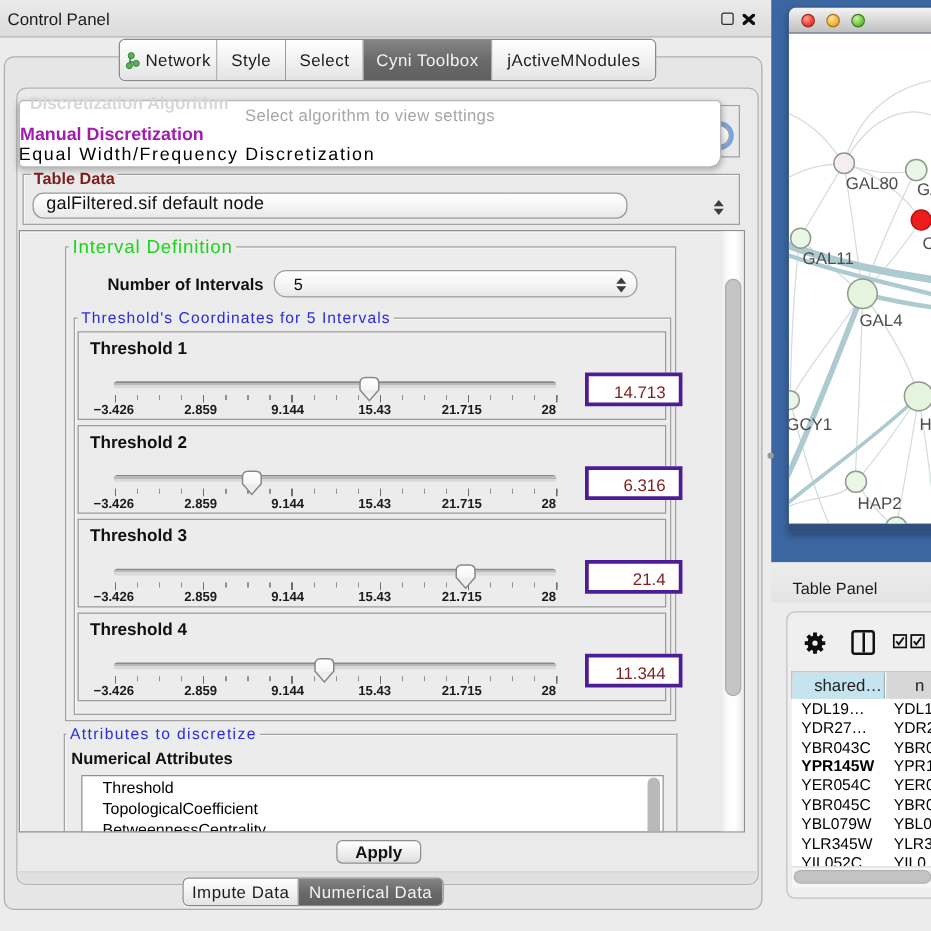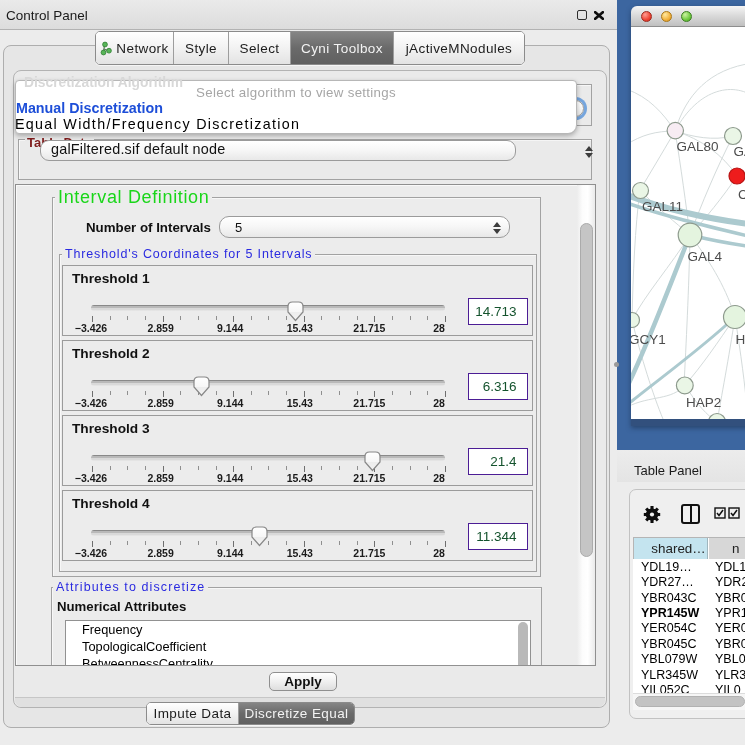--- a/index.html
+++ b/index.html
@@ -16,21 +16,21 @@
 .seg { position:absolute; display:flex; border:1px solid #8b8b8b; border-radius:5px; overflow:hidden; background:#fff; box-shadow:0 1px 0 rgba(255,255,255,.6); }
 .seg div { font-size:13.5px; letter-spacing:0.4px; color:#1c1c1c; text-align:center; background:linear-gradient(#ffffff,#f2f2f2 50%,#e3e3e3); border-right:1px solid #9d9d9d; display:flex; align-items:center; justify-content:center; }
 .seg div:last-child { border-right:none; }
 .seg div.sel { background:linear-gradient(#858585,#6a6a6a 50%,#606060); color:#f3f3f3; }
 .thr { position:absolute; left:62px; width:471px; height:71px; border:1px solid #9b9b9b; }
 .thr .tt { position:absolute; left:9px; top:4.8px; font-size:13.7px; font-weight:bold; color:#111; }
 .thr .track { position:absolute; left:28px; top:39px; width:354px; height:6px; border-radius:3px; background:linear-gradient(#898989 0 18%, #b9b9b9 18% 50%, #d9d9d9 50% 80%, #ececec); }
 .thr .ticks1 { position:absolute; left:28.5px; top:50px; width:354px; height:4px; background:repeating-linear-gradient(90deg,#8f8f8f 0 1px,transparent 1px 17.65px); }
 .thr .ticks2 { position:absolute; left:28.5px; top:50px; width:354px; height:6px; background:repeating-linear-gradient(90deg,#6f6f6f 0 1px,transparent 1px 70.6px); }
 .thr .lbl { position:absolute; top:56px; width:60px; text-align:center; font-size:10.5px; font-weight:bold; color:#1b1b1b; }
-.thr .vbox { position:absolute; left:405px; top:32px; width:60px; height:27px; background:#fff; border:1px solid #4c1d95; font-size:13.5px; color:#14532d; text-align:right; line-height:26px; padding-right:10.5px; }
+.thr .vbox { position:absolute; left:405px; top:32px; width:78px; height:27px; background:#fff; border:3px solid #4c1d95; font-size:13.5px; color:#7f1d1d; text-align:right; line-height:26px; padding-right:10.5px; }
 .thumb { position:absolute; top:34.5px; width:17px; height:21px; }
 .row { position:absolute; font-size:12.5px; color:#000; white-space:nowrap; }
 </style>
 </head>
 <body>
 
 <div class="abs" style="left:0;top:0;width:617px;height:745px;background:#ececec;">
 
   <div class="abs" style="left:0;top:0;width:617px;height:30px;background:linear-gradient(#eaeaea,#dcdcdc);border-bottom:1px solid #b2b2b2;">
     <div class="abs" style="left:6px;top:8px;font-size:13.5px;color:#1a1a1a;">Control Panel</div>
@@ -46,35 +46,35 @@
   <div class="abs" style="left:3px;top:45px;width:607px;height:683px;border:1px solid #aeaeae;border-radius:8px;background:#e6e6e6;"></div>
 
   <div class="abs" style="left:13px;top:70px;width:594px;height:638px;border:1px solid #b3b3b3;border-radius:8px;background:#eaeaea;"></div>
   <div class="abs" style="left:15px;top:697px;width:590px;height:10px;background:#e0e0e0;border-top:1px solid #c6c6c6;border-radius:0 0 7px 7px;"></div>
 
   <div class="gbox" style="left:18px;top:84px;width:574px;height:42px;background:#eaeaea;"></div>
   <div class="combo" style="left:26px;top:100px;width:558px;height:17px;border-radius:8.5px;box-shadow:0 0 0 3px rgba(87,148,218,.8), inset 0 1px 0 #fff;"></div>
 
   <div class="gbox" style="left:18px;top:139px;width:574px;height:41px;background:#eaeaea;"></div>
   <div class="abs" style="left:25px;top:135px;font-size:13px;font-weight:bold;color:#7f1d1d;background:#eaeaea;padding:0 2px;">Table Data</div>
-  <div class="combo" style="left:26px;top:140px;width:476px;height:21px;border-radius:9px;margin-left:14px;">
+  <div class="combo" style="left:26px;top:154px;width:476px;height:21px;border-radius:9px;">
     <div class="abs" style="left:10px;top:-0.5px;font-size:14.4px;letter-spacing:0.2px;color:#111;">galFiltered.sif default node</div>
     <div class="updown" style="left:544px;top:4.5px;height:12px;">
         <i class="u"></i>
         <i class="d"></i>
       </div>
   </div>
 
   <div class="abs" style="left:15px;top:184px;width:581px;height:482px;border:1px solid #8f8f8f;box-shadow:inset 1px 1px 0 rgba(255,255,255,.7);background:#ececec;"></div>
 
   <div class="abs" style="left:577px;top:185px;width:18px;height:480px;background:linear-gradient(90deg,#ececec,#fcfcfc 30%,#ffffff 60%,#eaeaea);"></div>
   <div class="abs" style="left:580px;top:223px;width:13px;height:334px;border-radius:6.5px;background:#c5c5c5;border:1px solid #ababab;"></div>
 
   <div class="gbox" style="left:52px;top:197px;width:489px;height:380px;"></div>
-  <div class="grouptitle" style="left:55px;top:191px;color:#1ad61a;background:#ececec;letter-spacing:0.65px;font-size:18px;">Interval Definition</div>
+  <div class="grouptitle" style="left:55px;top:191px;color:#1ad61a;background:#ececec;letter-spacing:0.65px;font-size:15px;">Interval Definition</div>
 
   <div class="abs" style="left:86px;top:219.5px;font-size:13.3px;font-weight:bold;color:#111;">Number of Intervals</div>
   <div class="combo" style="left:219px;top:216px;width:291px;height:22px;border-radius:10px;">
     <div class="abs" style="left:15px;top:3px;font-size:13px;color:#111;">5</div>
     <div class="updown" style="left:273px;top:5px;height:12px;">
         <i class="u"></i>
         <i class="d"></i>
       </div>
   </div>
 
@@ -151,21 +151,21 @@
     <svg class="thumb" style="left:187.5px;" width="17" height="21" viewBox="0 0 17 21">
         <path d="M1,5.5 Q1,1 5.5,1 L11.5,1 Q16,1 16,5.5 L16,11 L8.5,19.5 L1,11 Z" fill="url(#tg)" stroke="#878787" stroke-width="1.2"></path>
       </svg>
     <div class="vbox">11.344</div>
   </div>
 
   <div class="gbox" style="left:51px;top:587px;width:491px;height:78px;border-bottom:none;"></div>
   <div class="grouptitle" style="left:53px;top:581px;color:#2a2ae0;background:#ececec;letter-spacing:1.1px;font-size:12.5px;">Attributes to discretize</div>
   <div class="abs" style="left:57px;top:599px;font-size:13.2px;font-weight:bold;color:#111;">Numerical Attributes</div>
   <div class="abs" style="left:65px;top:620px;width:466px;height:46px;background:#fff;border:1px solid #919191;overflow:hidden;">
-    <div class="abs" style="left:16px;top:0.5px;font-size:12.8px;color:#000;">Frequency</div>
+    <div class="abs" style="left:16px;top:0.5px;font-size:12.8px;color:#000;">Threshold</div>
     <div class="abs" style="left:16px;top:17.5px;font-size:12.8px;color:#000;">TopologicalCoefficient</div>
     <div class="abs" style="left:16px;top:34.5px;font-size:12.8px;color:#000;">BetweennessCentrality</div>
     <div class="abs" style="left:452px;top:1px;width:10px;height:44px;border-radius:5px 5px 0 0;background:#b9b9b9;"></div>
   </div>
 
   <div class="abs" style="left:269px;top:672px;width:68px;height:19px;border:1px solid #8f8f8f;border-radius:5px;background:linear-gradient(#ffffff,#f0f0f0 50%,#dedede);text-align:center;font-size:13.5px;font-weight:600;color:#111;line-height:17px;">Apply</div>
 
   <div class="seg" style="left:95px;top:31px;height:34px;">
     <div style="width:78px;"><svg width="12" height="16" viewBox="0 0 12 16" style="margin-right:4px;">
           <line x1="4.5" y1="5" x2="3.5" y2="12" stroke="#557755" stroke-width="1.2"></line>
@@ -175,27 +175,27 @@
           <circle cx="9" cy="10.7" r="2.4" fill="#57b557" stroke="#2e7d32" stroke-width="0.8"></circle>
         </svg>Network</div>
     <div style="width:55px;">Style</div>
     <div style="width:62px;">Select</div>
     <div class="sel" style="width:103px;">Cyni Toolbox</div>
     <div style="width:130px;">jActiveMNodules</div>
   </div>
 
   <div class="seg" style="left:146px;top:702px;height:23px;">
     <div style="width:92px;">Impute Data</div>
-    <div class="sel" style="width:115px;">Discretize Equal</div>
+    <div class="sel" style="width:115px;">Numerical Data</div>
   </div>
 
   <div class="abs" style="left:15px;top:80px;width:562px;height:54px;background:#fff;border:1px solid #b7b7b7;border-radius:4px 4px 9px 4px;box-shadow:0 2px 5px rgba(0,0,0,.28);"></div>
   <div class="abs" style="left:24px;top:74.5px;font-size:13.8px;font-weight:bold;color:#d8d8d8;">Discretization Algorithm</div>
   <div class="abs" style="left:15px;top:84.5px;width:562px;text-align:center;font-size:13.3px;letter-spacing:0.3px;color:#a6a6a6;">Select algorithm to view settings</div>
-  <div class="abs" style="left:16px;top:100px;font-size:14.3px;font-weight:bold;color:#1d4ed8;">Manual Discretization</div>
+  <div class="abs" style="left:16px;top:100px;font-size:14.3px;font-weight:bold;color:#a21caf;">Manual Discretization</div>
   <div class="abs" style="left:15px;top:115.5px;font-size:14.3px;letter-spacing:1.3px;color:#000;">Equal Width/Frequency Discretization</div>
 </div>
 
 <div class="abs" style="left:617px;top:0;width:128px;height:450px;background:#3c66a0;"></div>
 <div class="abs" style="left:614px;top:362px;width:5px;height:5px;border-radius:50%;background:#9a9a9a;"></div>
 
 <div class="abs" style="left:631px;top:6px;width:130px;height:420px;border-radius:6px 0 0 0;overflow:hidden;box-shadow:0 2px 5px rgba(20,35,60,.5);">
   <div class="abs" style="left:0;top:0;width:130px;height:21px;background:linear-gradient(#f5f5f5,#d6d6d6 55%,#c0c0c0);border-bottom:1px solid #8e8e8e;">
     <div class="abs" style="left:10px;top:5px;width:11px;height:11px;border-radius:50%;background:radial-gradient(circle at 35% 30%, #ff9d92, #ee4433 60%, #c6281c);border:0.5px solid #9a2a20;"></div>
     <div class="abs" style="left:30px;top:5px;width:11px;height:11px;border-radius:50%;background:radial-gradient(circle at 35% 30%, #ffe9a0, #f2b13c 60%, #d08b1e);border:0.5px solid #a87718;"></div>

